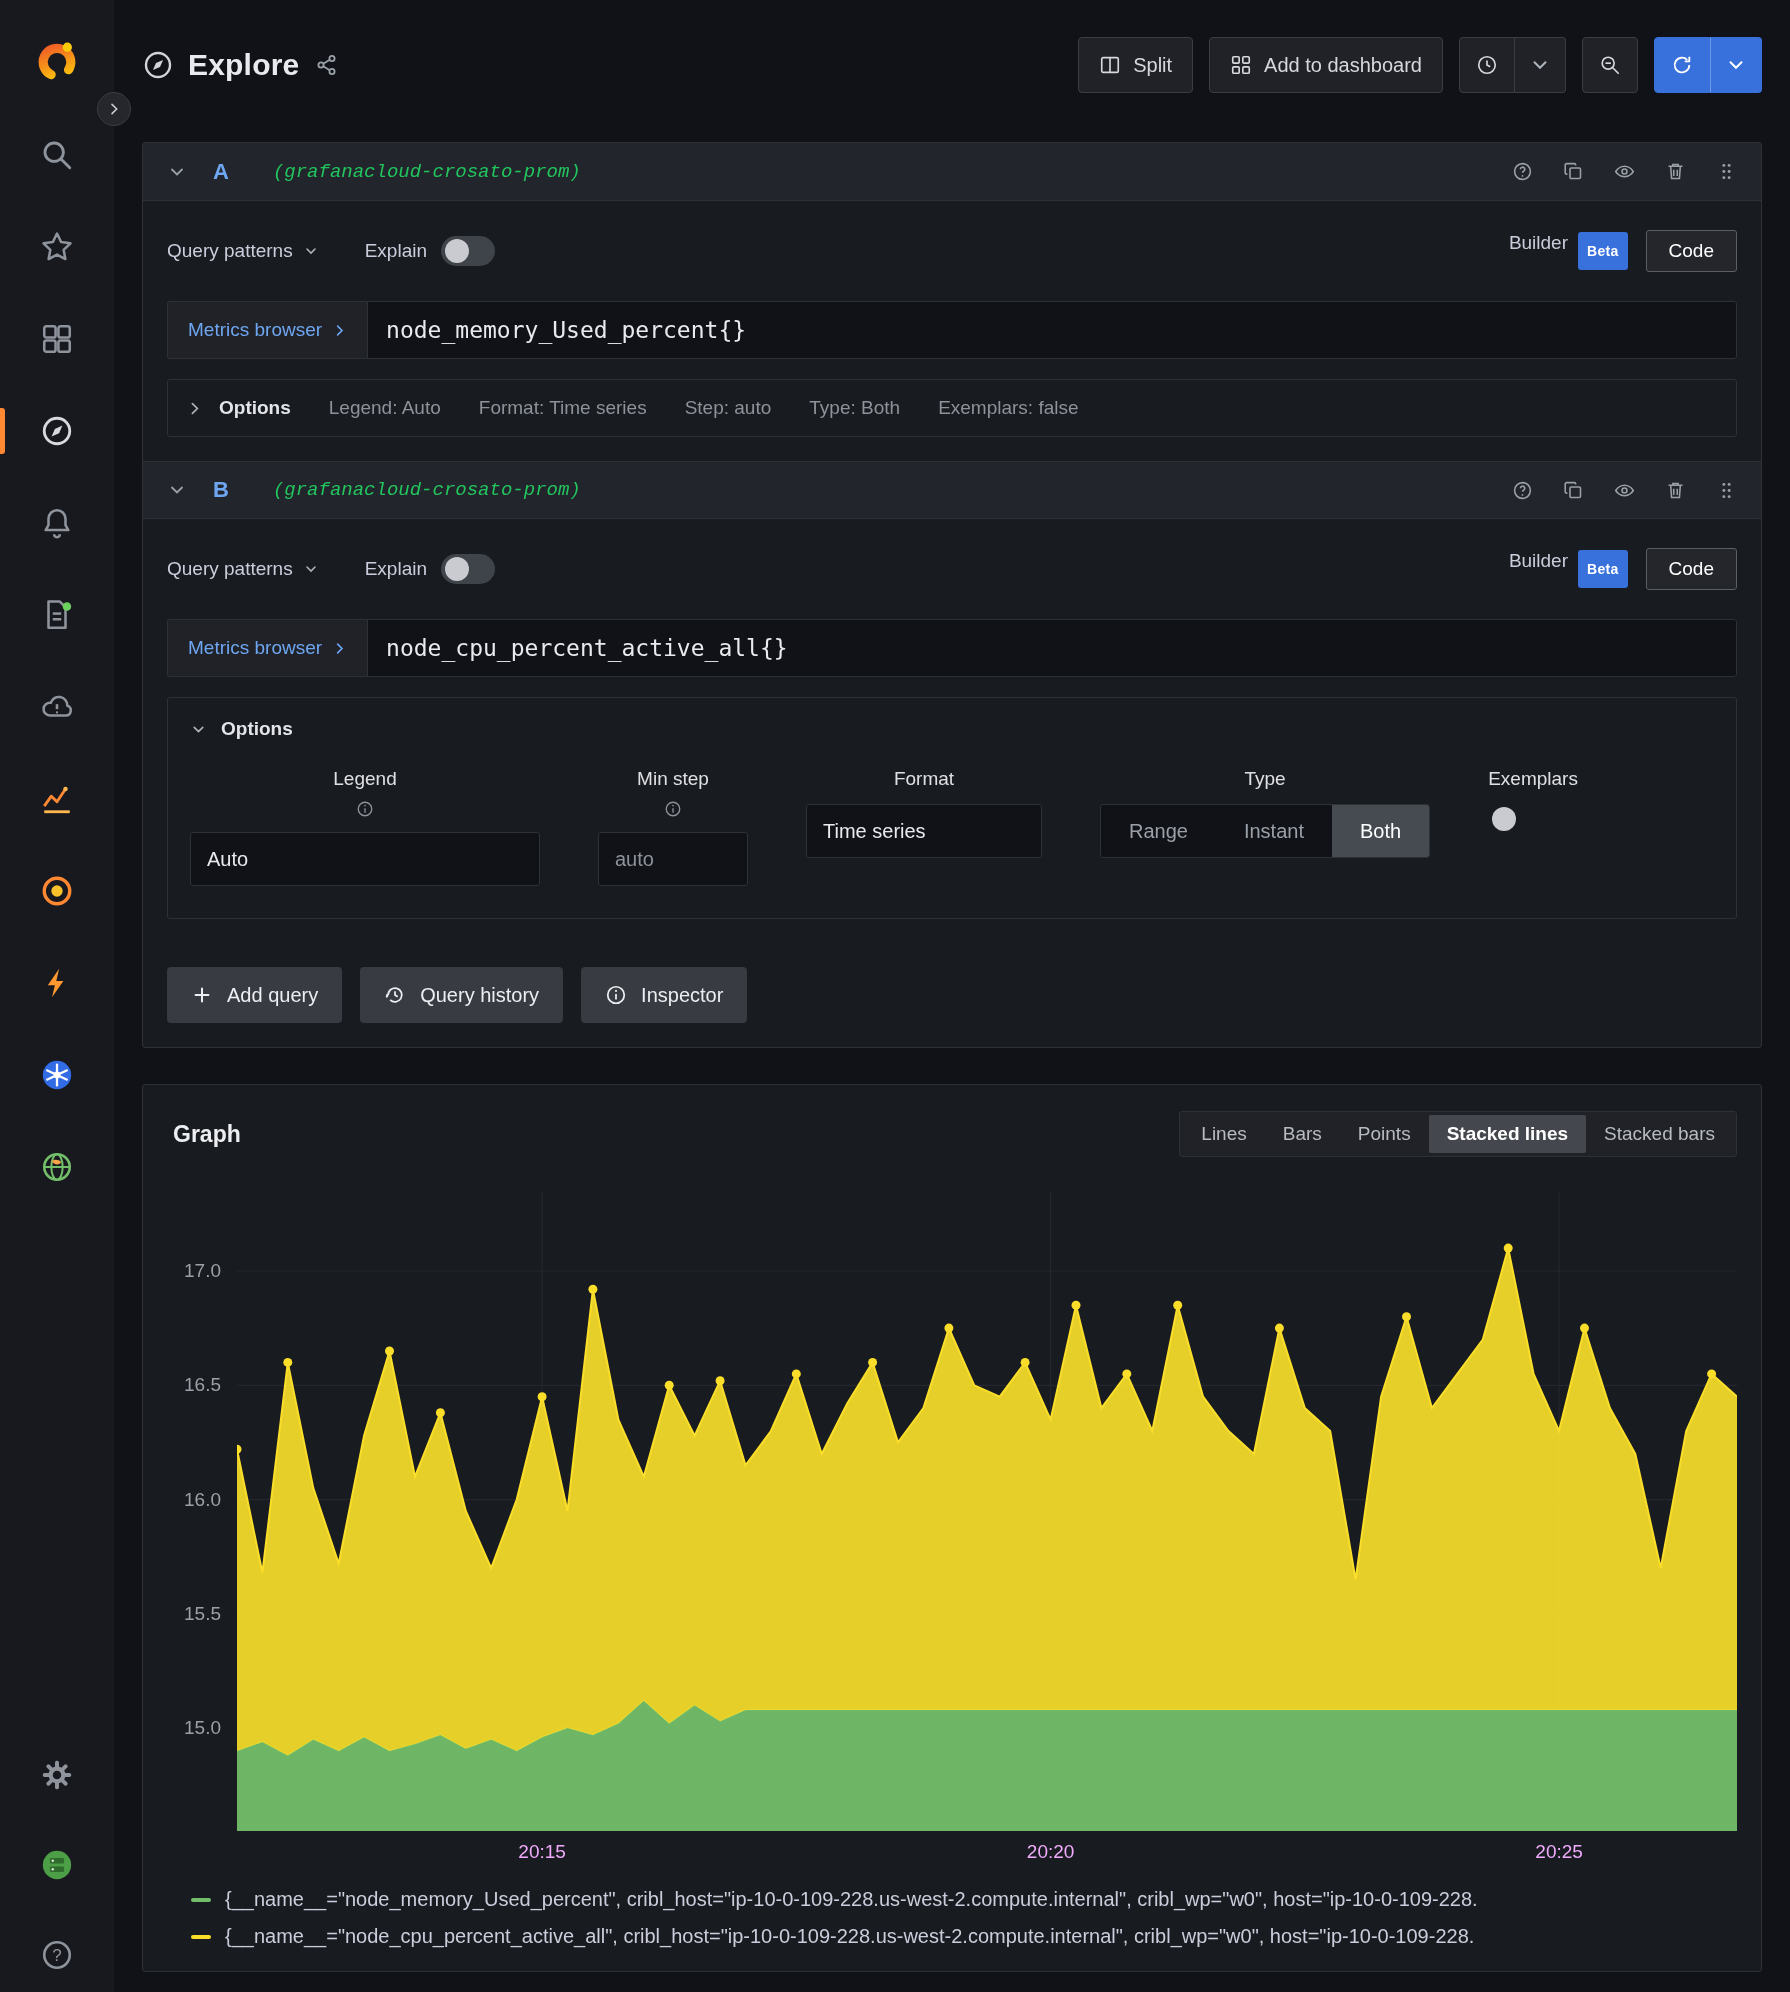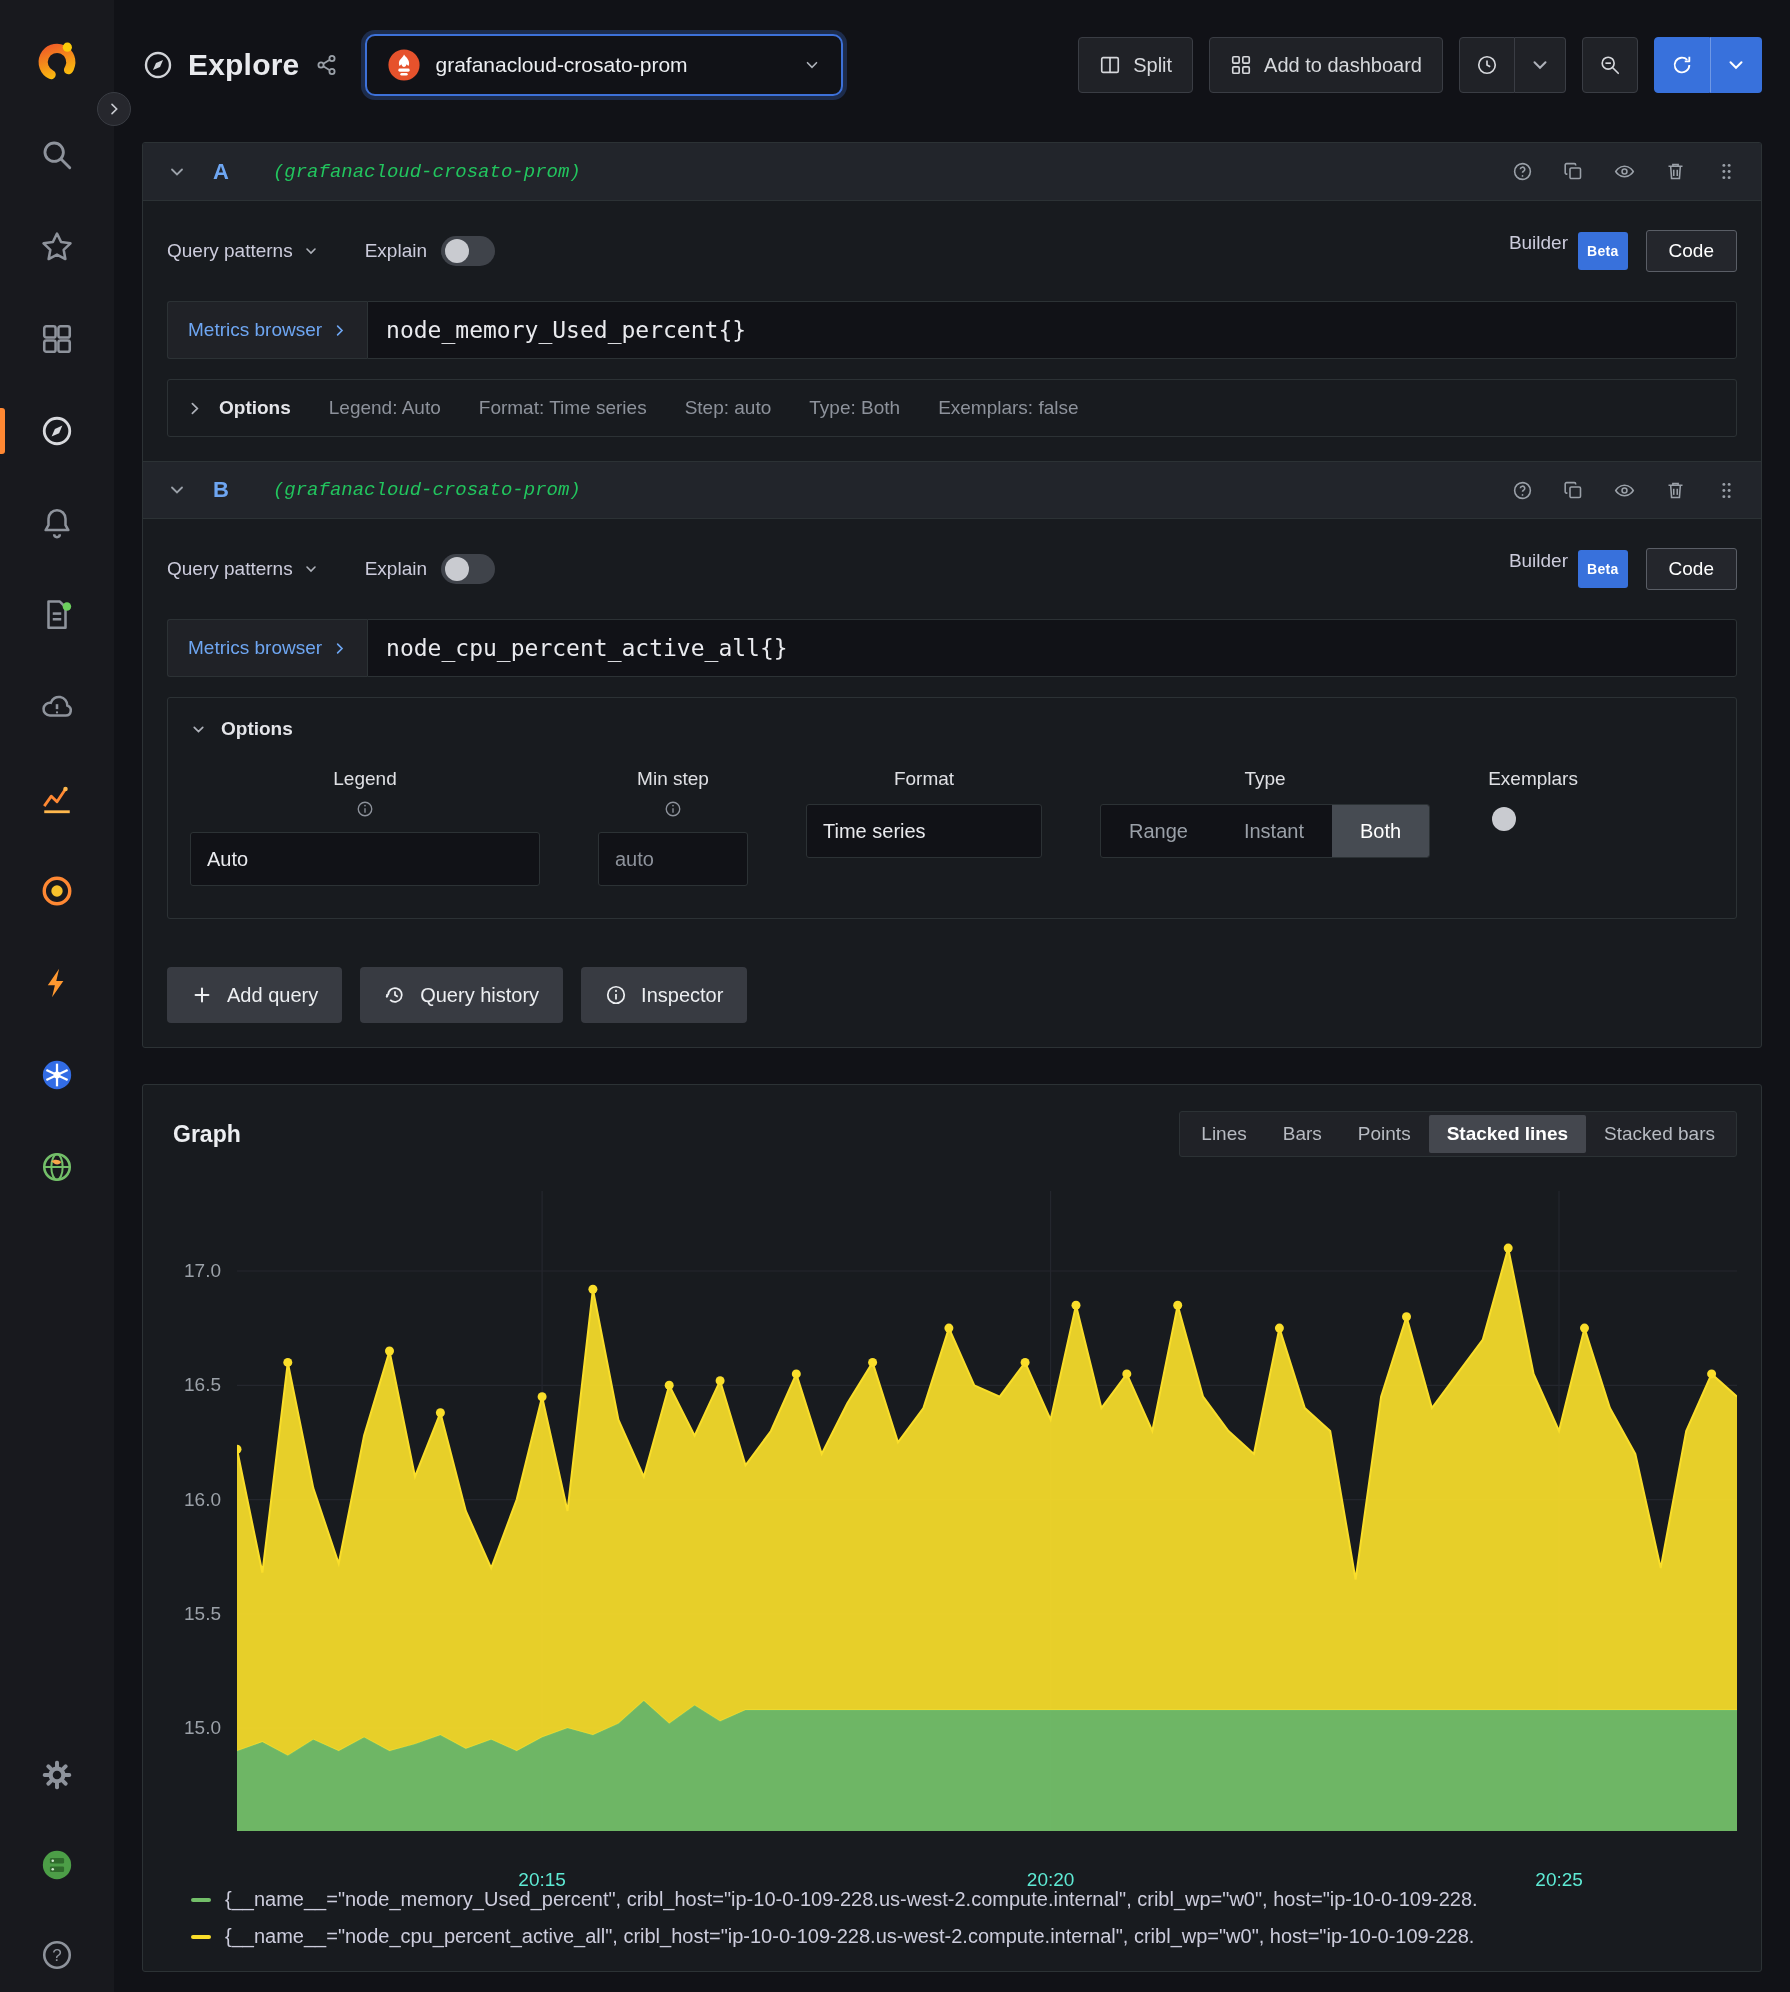--- a/index.html
+++ b/index.html
@@ -144,21 +144,21 @@
   .style-group { margin-left:auto; display:flex; background:#202227; border:1px solid #2c3235; border-radius:3px; padding:3px; }
   .style-seg { padding:8px 18px; font-size:19px; color:#b7bbc2; border-radius:2px; cursor:pointer; white-space:nowrap; }
   .style-seg.selected { background:#44474e; color:#fff; font-weight:600; }
 
   .chart { display:flex; }
   .yaxis { width:70px; position:relative; height:640px; flex:none; }
   .ytick { position:absolute; right:16px; transform:translateY(-50%); font-size:19px; color:#9ba1a8; }
   .plot { flex:1; position:relative; height:640px; cursor:crosshair; }
   .plot svg { width:100%; height:100%; }
   .xaxis { position:relative; height:44px; margin-left:70px; }
-  .xtick { position:absolute; top:10px; transform:translateX(-50%); font-size:19px; color:#5eead4;margin-top:28px; }
+  .xtick { position:absolute; top:10px; transform:translateX(-50%); font-size:19px; color:#f0abfc; }
 
   .legend { margin-top:6px; padding-left:24px; }
   .legend-row { display:flex; align-items:center; gap:14px; height:37px; white-space:nowrap; overflow:hidden; font-size:20px; color:#ccccdc; cursor:pointer; }
   .swatch { width:20px; height:4px; border-radius:2px; flex:none; }
 </style>
 </head>
 <body>
 
 <aside class="sidebar">
   <div class="side-logo">
@@ -306,32 +306,20 @@
       </svg>
     <h1 class="page-title">Explore</h1>
     <svg class="share-ic" viewBox="0 0 24 24" fill="none" stroke="currentColor" stroke-width="1.8">
         <circle cx="6" cy="12" r="2.6"></circle>
         <circle cx="17" cy="5.5" r="2.6"></circle>
         <circle cx="17" cy="18.5" r="2.6"></circle>
         <line x1="8.3" y1="10.8" x2="14.8" y2="6.7"></line>
         <line x1="8.3" y1="13.2" x2="14.8" y2="17.3"></line>
       </svg>
 
-    <div class="ds-picker">
-      <svg width="34" height="34" viewBox="0 0 24 24">
-          <circle cx="12" cy="12" r="11" fill="#e6522c"></circle>
-          <path d="M12 4.5c1.2 1.8 3.6 3.4 3.6 6.2 0 1.2-.5 2-.5 2l-1.3-1.2s-.3 1.9-1.8 1.9-1.8-1.9-1.8-1.9l-1.3 1.2s-.5-.8-.5-2c0-2.8 2.4-3.3 3.6-6.2z" fill="#fff"></path>
-          <rect x="8" y="14.5" width="8" height="2.2" rx="1" fill="#fff"></rect>
-          <rect x="9.4" y="17.6" width="5.2" height="1.8" rx="0.9" fill="#fff"></rect>
-        </svg>
-      <span class="ds-name">grafanacloud-crosato-prom</span>
-      <svg class="caret" viewBox="0 0 24 24" fill="none" stroke="currentColor" stroke-width="2.2" stroke-linecap="round">
-          <path d="M6 9l6 6 6-6"></path>
-        </svg>
-    </div>
 
     <div class="topbar-right">
       <button class="btn">
         <svg viewBox="0 0 24 24" fill="none" stroke="currentColor" stroke-width="1.8">
             <rect x="3" y="4" width="18" height="16" rx="1.5"></rect>
             <line x1="12" y1="4" x2="12" y2="20"></line>
           </svg>
         <span>Split</span>
       </button>
       <button class="btn">

